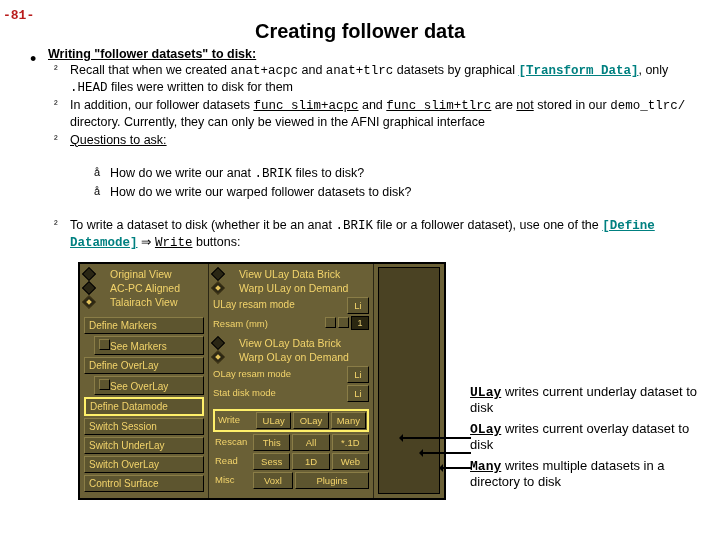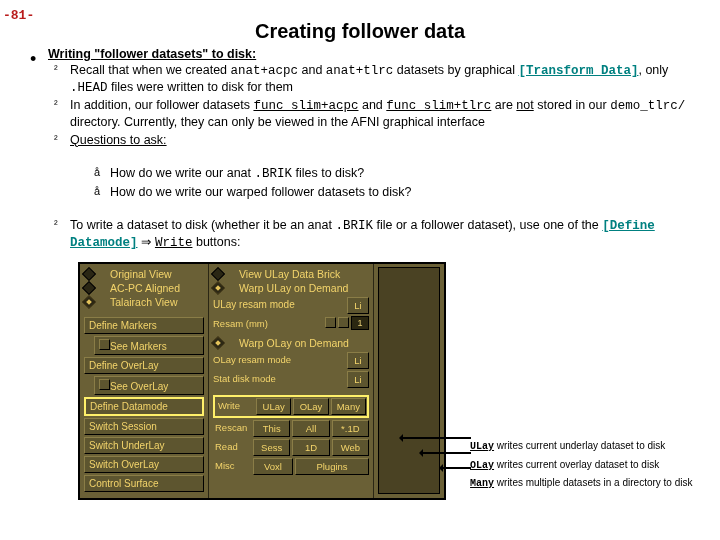--- a/index.html
+++ b/index.html
@@ -198,21 +198,21 @@
     border: 4px solid transparent;
     border-right-color: #000;
   }
   .annos {
     margin-left: 0px;
     width: 270px;
     align-self: flex-end;
     padding-bottom: 4px;
   }
   .annos div {
-    font-size: 10px;
+    font-size: 13px;
     font-weight: bold;
     margin-bottom: 6px;
     line-height: 1.15;
   }
   .annos .norm { font-weight: normal; }
   .annos .mu { font-family: "Courier New", monospace; text-decoration: underline; }
 </style>
 </head>
 <body>
 
@@ -288,20 +288,24 @@
         <div class="mini-row">
           <span class="gold" style="flex:1; font-size:9.5px; padding-top:2px;">Resam (mm)</span>
           <span class="step-box">
               <span class="tiny-sq"></span>
               <span class="tiny-sq"></span>
               <span class="val-box">1</span>
             </span>
         </div>
         <div style="height:4px"></div>
         <div class="radio-row gold">
+            <span class="diamond"></span>
+            <span>View OLay Data Brick</span>
+          </div>
+        <div class="radio-row gold">
             <span class="diamond on"></span>
             <span>Warp OLay on Demand</span>
           </div>
         <div class="mini-row">
           <span class="gold" style="flex:1; font-size:9.5px; padding-top:2px;">OLay resam mode</span>
           <span class="btn" style="flex:0 0 22px; text-align:center;">Li</span>
         </div>
         <div class="mini-row">
           <span class="gold" style="flex:1; font-size:9.5px; padding-top:2px;">Stat disk mode</span>
           <span class="btn" style="flex:0 0 22px; text-align:center;">Li</span>

